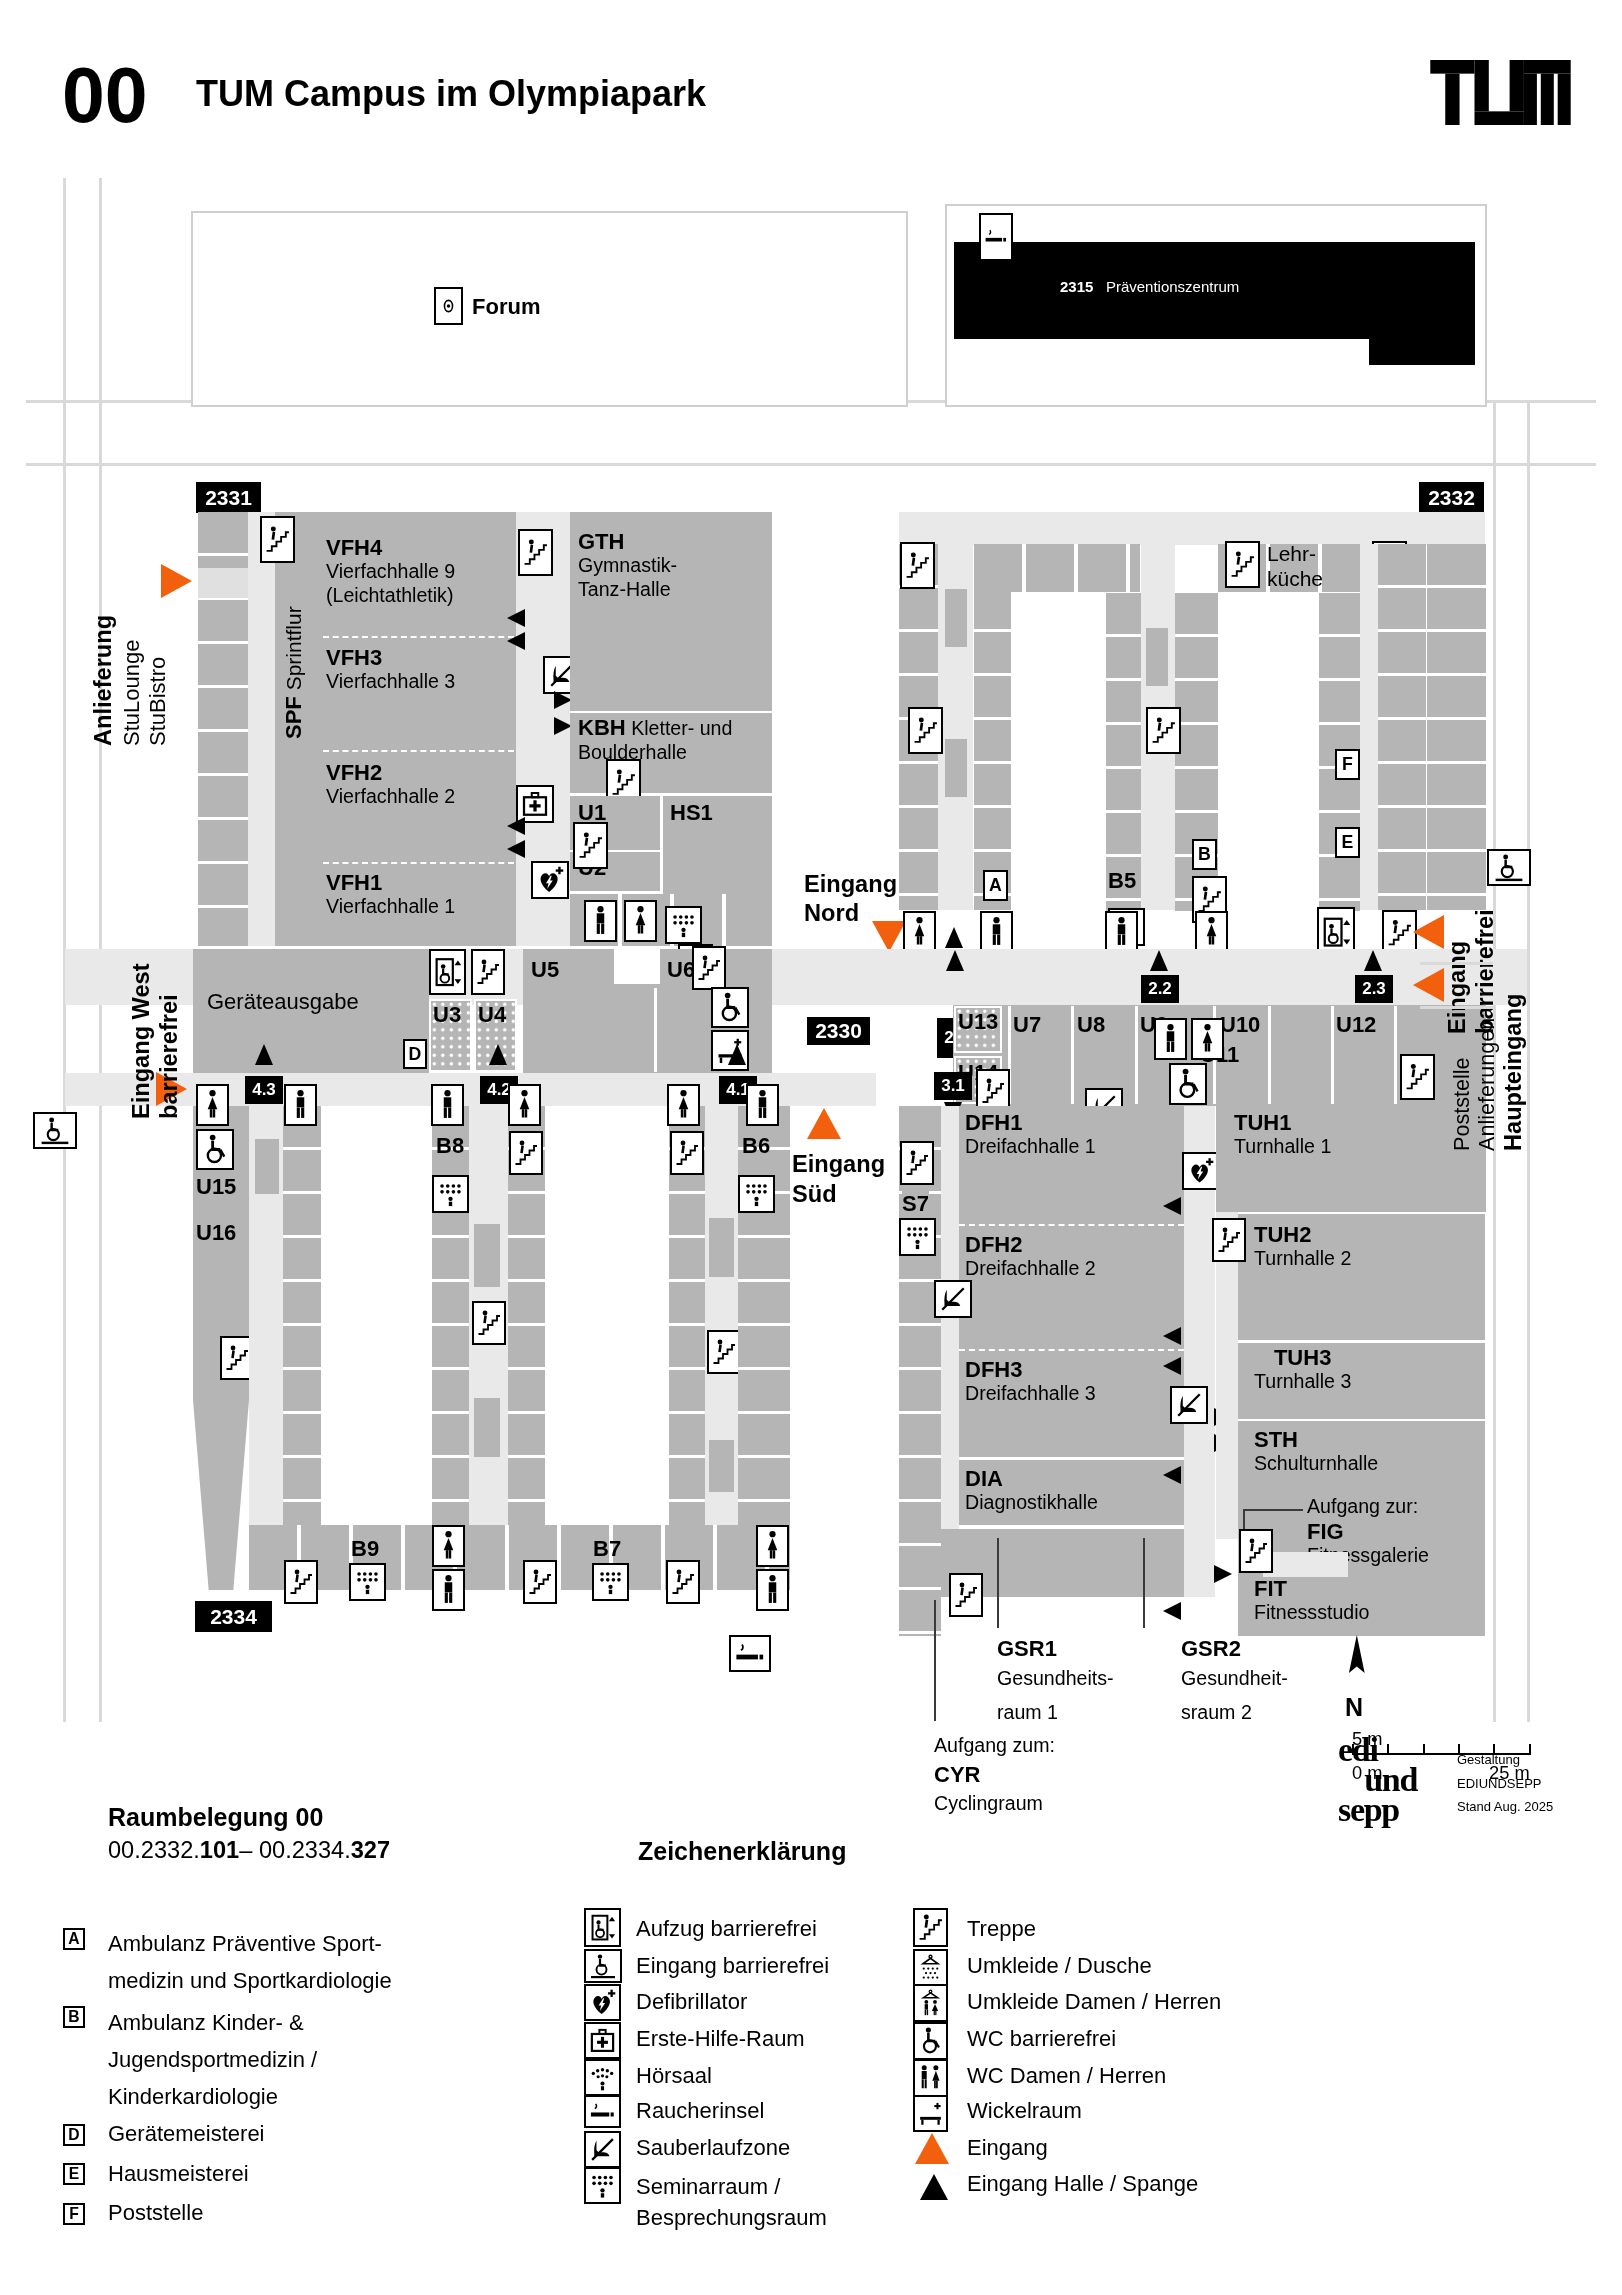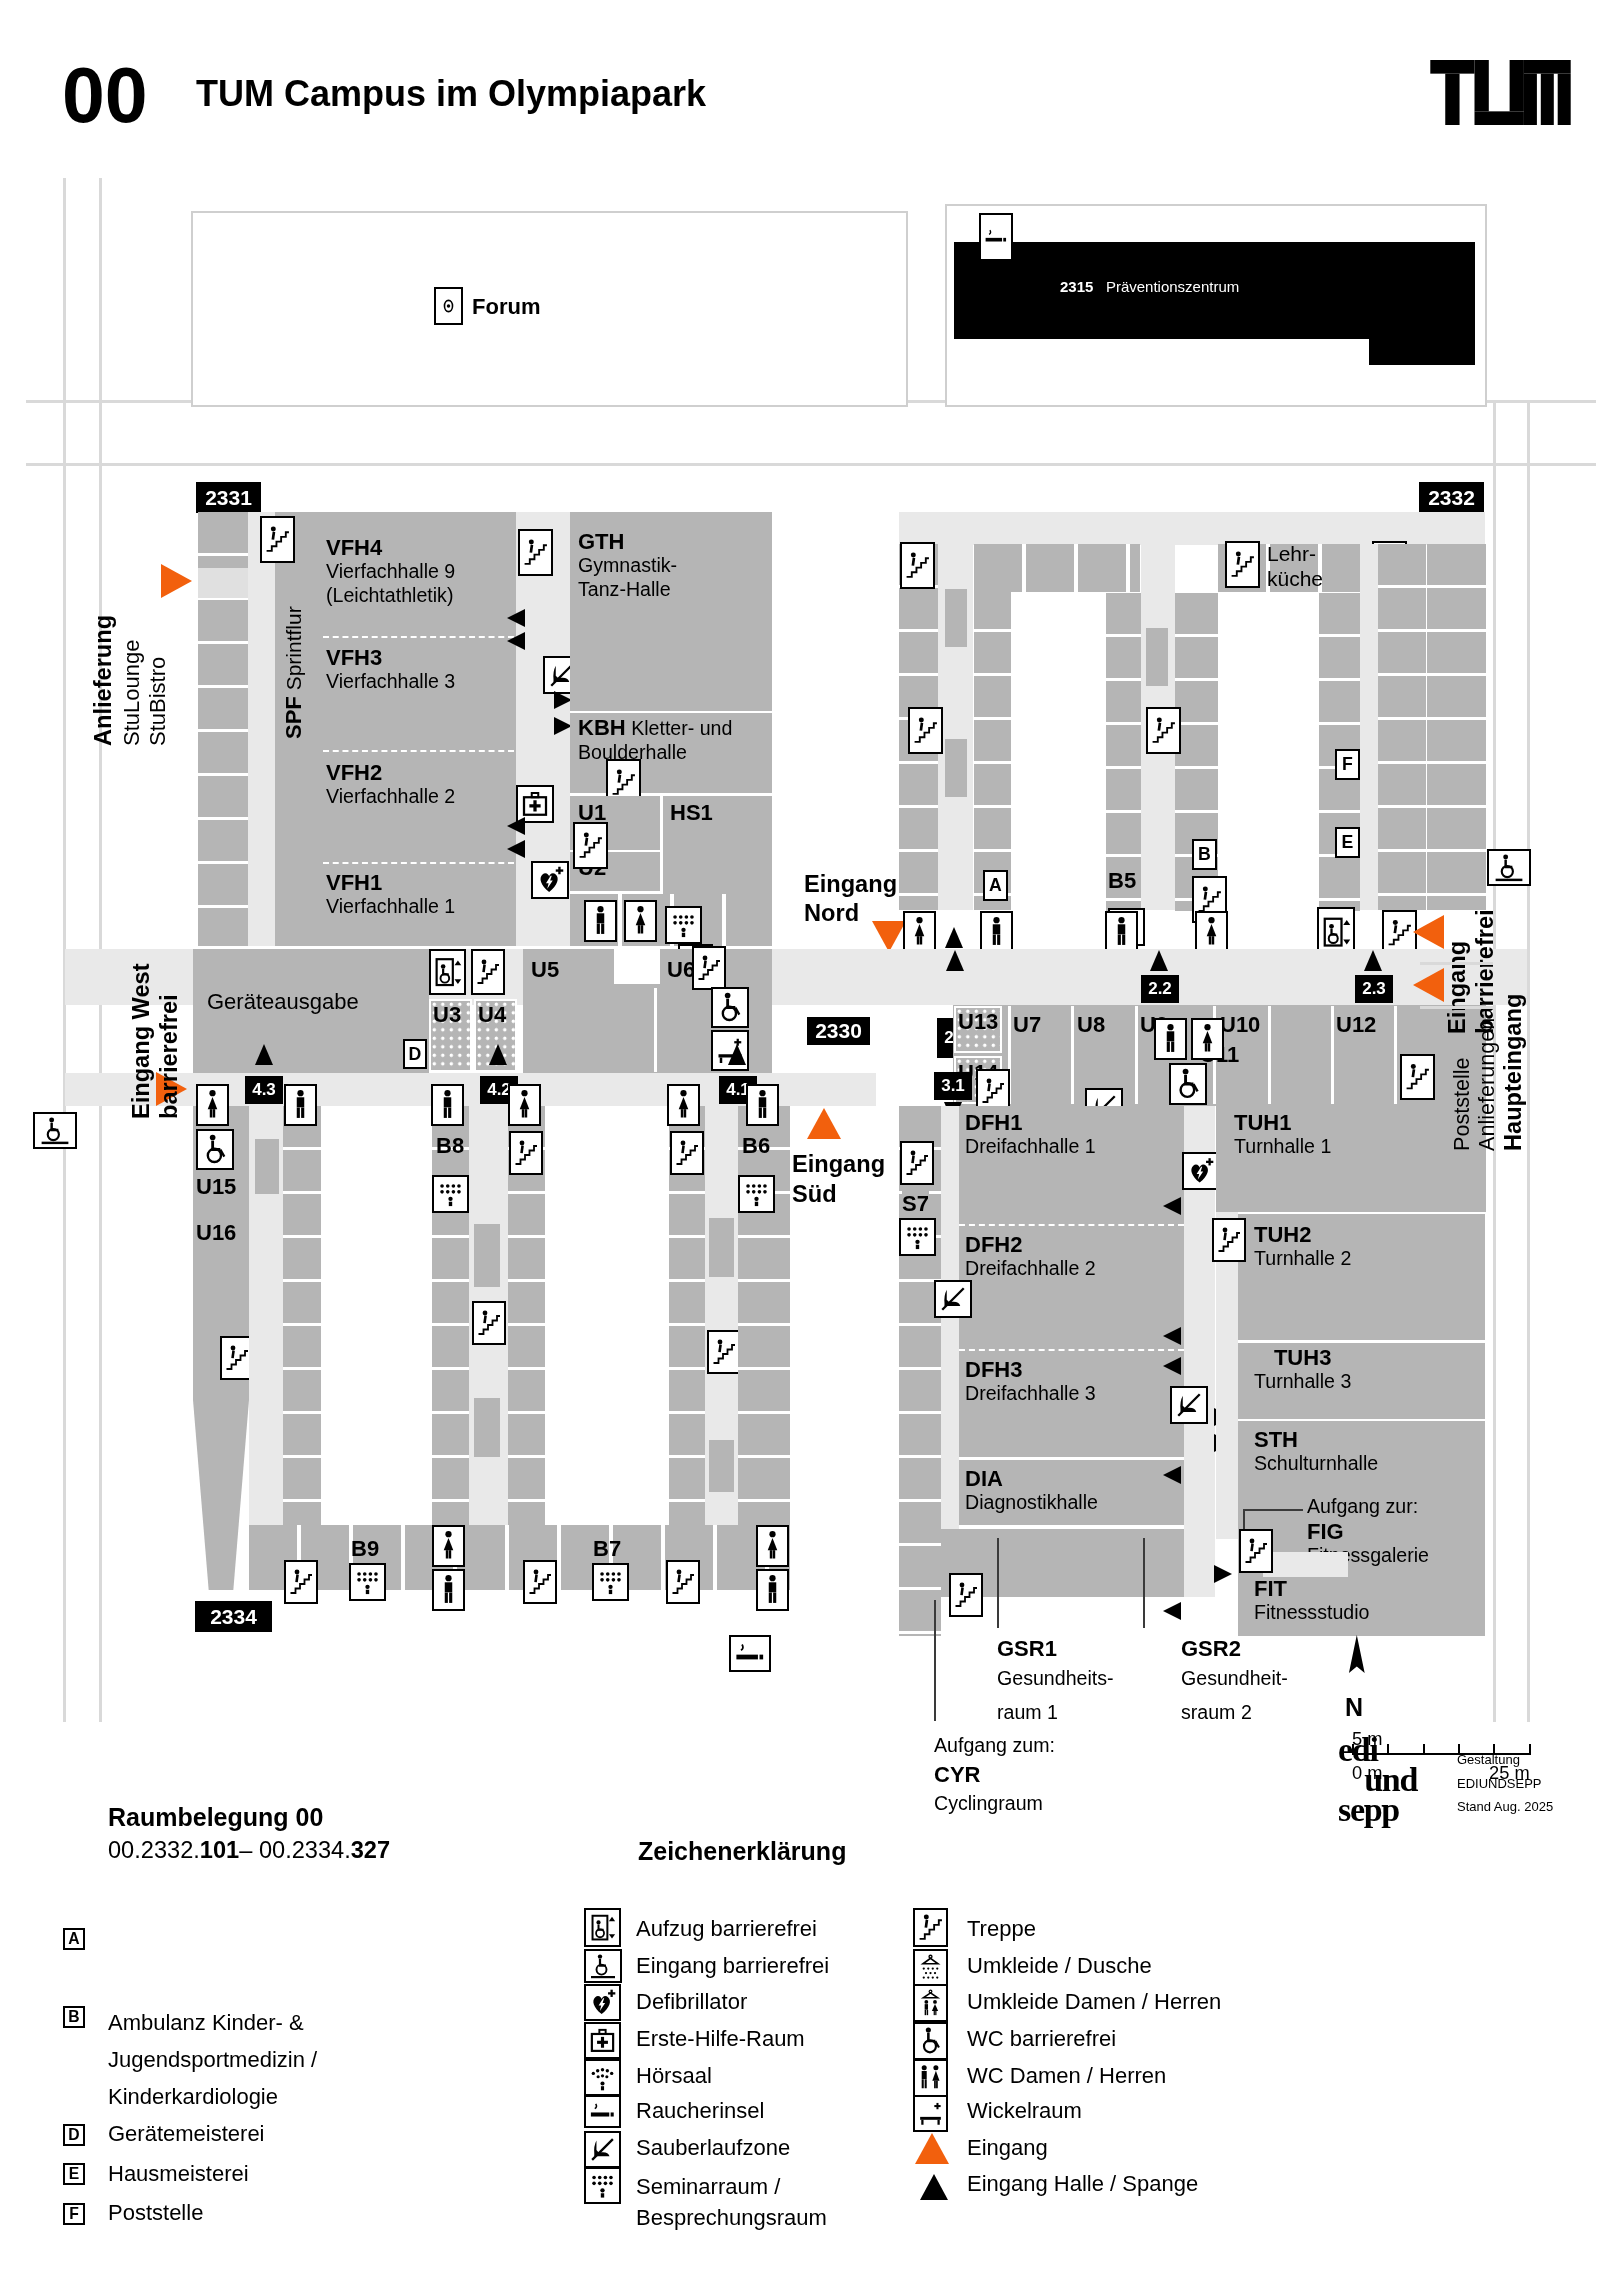--- a/index.html
+++ b/index.html
@@ -992,20 +992,24 @@
     <div>Stand Aug. 2025</div>
   </div>
 
   <div class="a t b" style="left:108px;top:1803px;font-size:25px;">Raumbelegung 00</div>
   <div class="a t" style="left:108px;top:1837px;font-size:23.6px;">
     <span>00.2332.</span><span class="b">101</span><span>– 00.2334.</span><span class="b">327</span>
   </div>
   <div class="a t b" style="left:638px;top:1837px;font-size:25px;">Zeichenerklärung</div>
 
   <div class="lb a" style="left:63px;top:1928px;width:22px;height:22px;font-size:15.7px;">A</div>
+  <div class="a" style="left:108px;top:1925px;font-size:22px;line-height:37px;">
+    <div>Ambulanz Präventive Sport-</div>
+    <div>medizin und Sportkardiologie</div>
+  </div>
   <div class="lb a" style="left:63px;top:2006px;width:22px;height:22px;font-size:15.7px;">B</div>
   <div class="a" style="left:108px;top:2004px;font-size:22px;line-height:37px;">
     <div>Ambulanz Kinder- &amp;</div>
     <div>Jugendsportmedizin /</div>
     <div>Kinderkardiologie</div>
   </div>
   <div class="lb a" style="left:63px;top:2124px;width:22px;height:22px;font-size:15.7px;">D</div>
   <div class="a t" style="left:108px;top:2121px;font-size:22px;">Gerätemeisterei</div>
   <div class="lb a" style="left:63px;top:2163px;width:22px;height:22px;font-size:15.7px;">E</div>
   <div class="a t" style="left:108px;top:2161px;font-size:22px;">Hausmeisterei</div>

